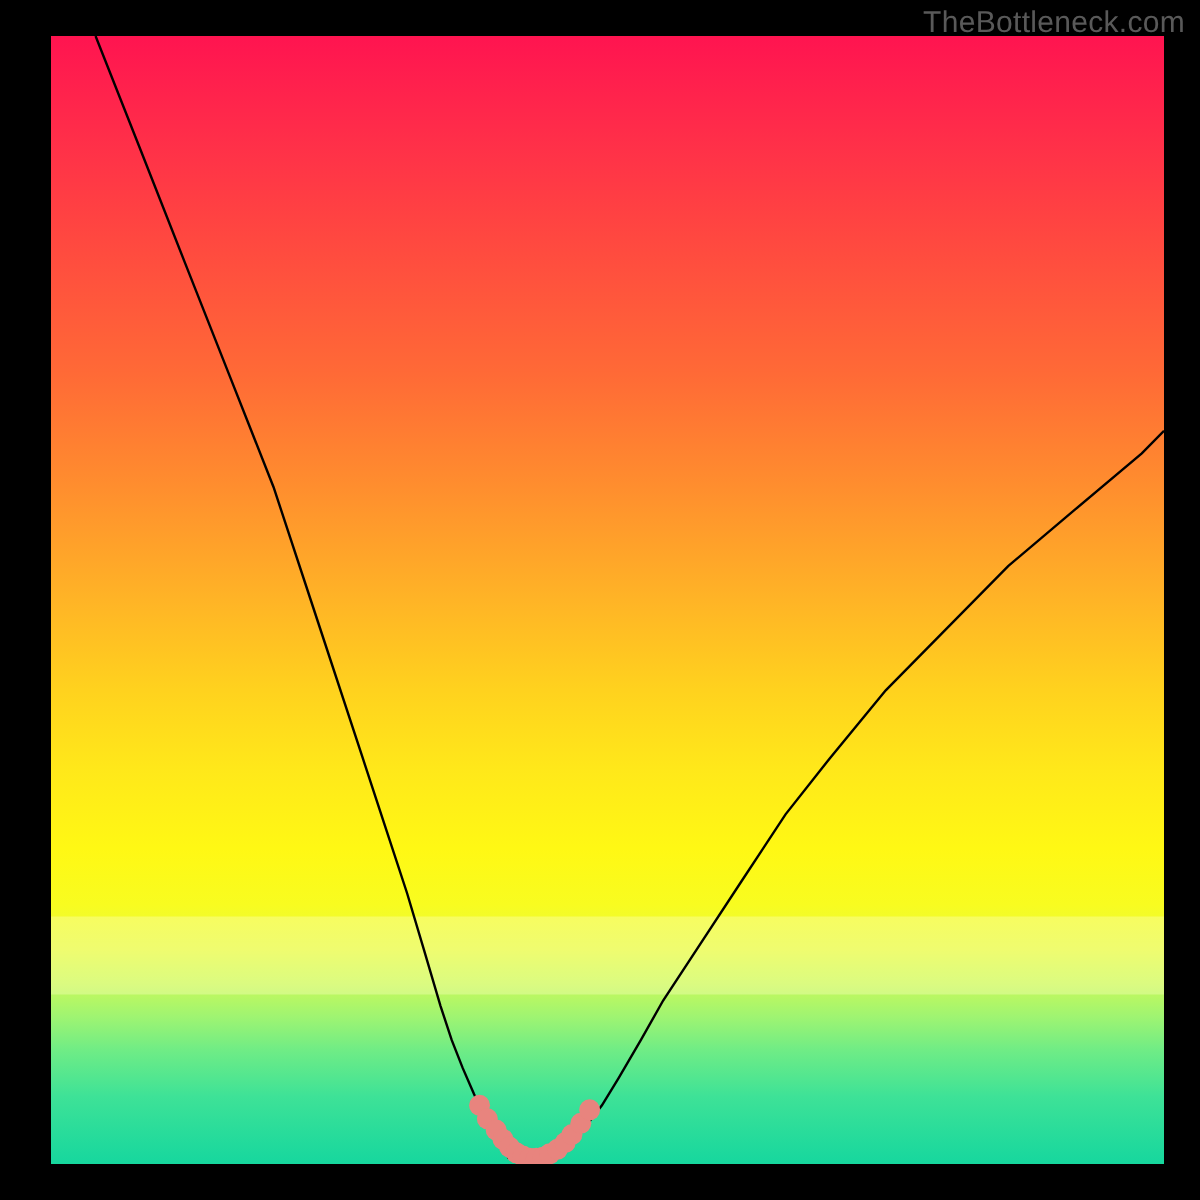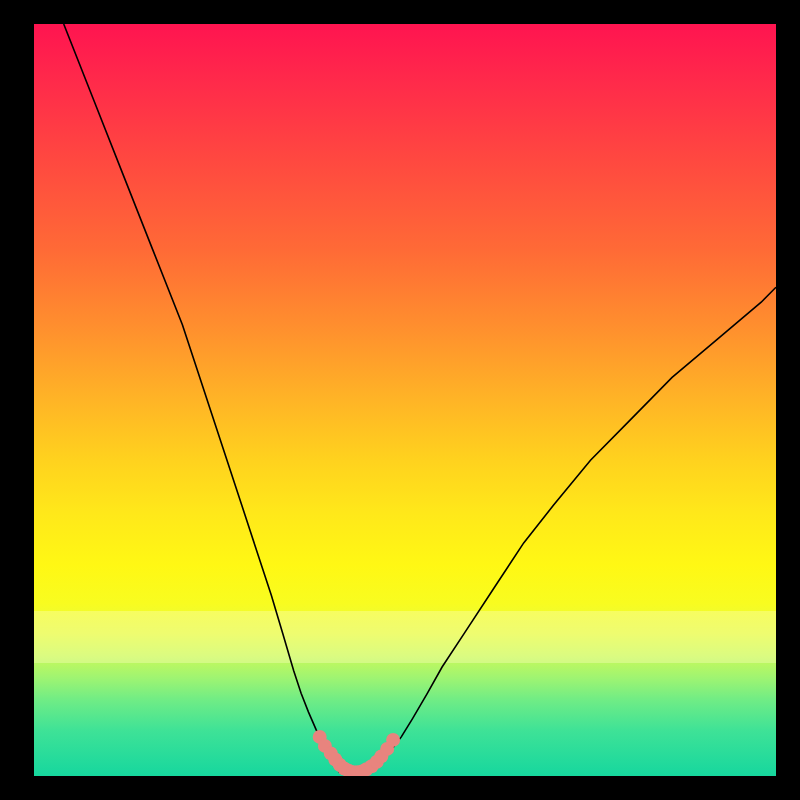--- a/index.html
+++ b/index.html
@@ -100,13 +100,14 @@
           <circle cx="328.0" cy="747.5" r="7" class="marker"></circle>
           <circle cx="332.4" cy="745.2" r="7" class="marker"></circle>
           <circle cx="337.6" cy="742.2" r="7" class="marker"></circle>
           <circle cx="342.8" cy="737.7" r="7" class="marker"></circle>
           <circle cx="347.3" cy="732.4" r="7" class="marker"></circle>
           <circle cx="353.2" cy="724.9" r="7" class="marker"></circle>
           <circle cx="359.1" cy="715.9" r="7" class="marker"></circle>
         </g>
     </svg>
   </div>
+  <div class="watermark">TheBottleneck.com</div>
 </div>
 
 </body></html>

